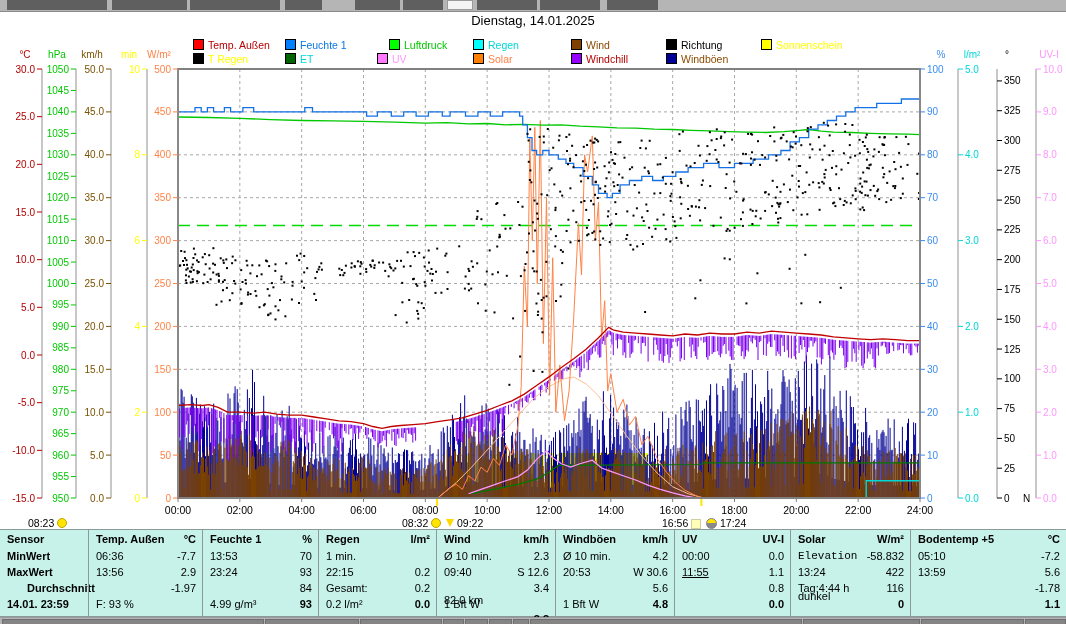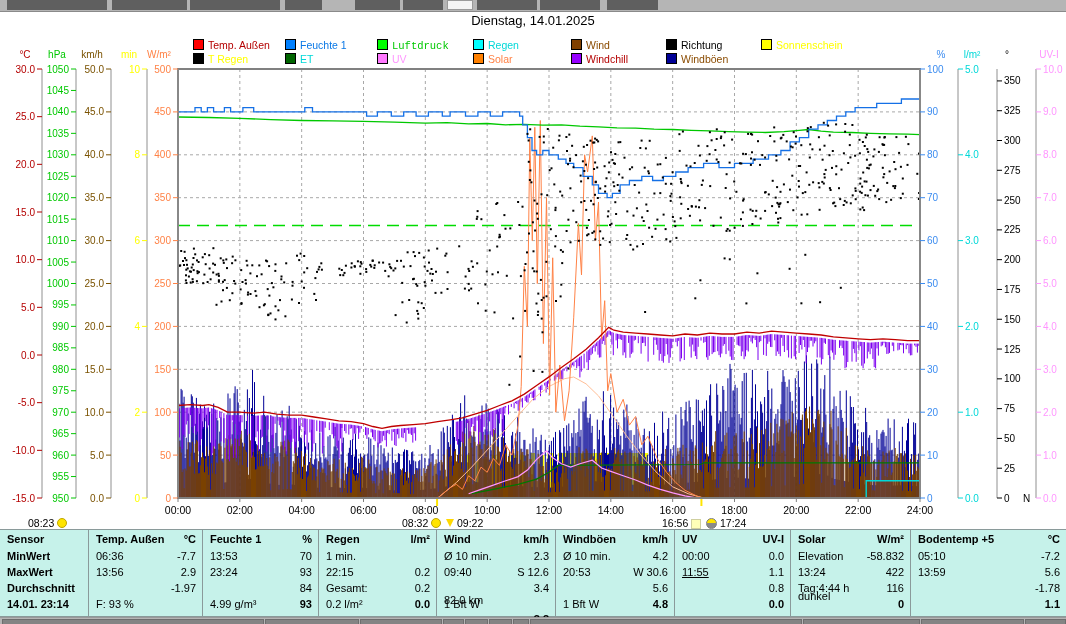--- a/index.html
+++ b/index.html
@@ -49,21 +49,21 @@
     <div class="seg" style="left: 540px; width: 60px;"></div>
     <div class="seg" style="left: 607px; width: 51px;"></div>
     <div class="seg active" style="left: 447px; width: 24px;"></div>
   </div>
 
 <div id="title" class="abs">Dienstag, 14.01.2025</div>
 
 <div id="legend" class="abs" style="left:0;top:0;width:1066px;height:70px;">
     <div class="lg-item" style="left: 193px; top: 39px;"><span class="lg-box" style="background: rgb(255, 0, 0);"></span><span style="color: rgb(180, 0, 0);">Temp. Außen</span></div>
     <div class="lg-item" style="left: 285px; top: 39px;"><span class="lg-box" style="background: rgb(0, 128, 255);"></span><span style="color: rgb(10, 120, 230);">Feuchte 1</span></div>
-    <div class="lg-item" style="left: 377px; top: 39px; font-family: Liberation Mono, monospace;"><span class="lg-box" style="background: rgb(0, 255, 0);"></span><span style="color: rgb(0, 200, 0);">Luftdruck</span></div>
+    <div class="lg-item" style="left: 389px; top: 39px;"><span class="lg-box" style="background: rgb(0, 255, 0);"></span><span style="color: rgb(0, 200, 0);">Luftdruck</span></div>
     <div class="lg-item" style="left: 473px; top: 39px;"><span class="lg-box" style="background: rgb(0, 255, 255);"></span><span style="color: rgb(0, 216, 216);">Regen</span></div>
     <div class="lg-item" style="left: 571px; top: 39px;"><span class="lg-box" style="background: rgb(128, 64, 0);"></span><span style="color: rgb(138, 75, 0);">Wind</span></div>
     <div class="lg-item" style="left: 666px; top: 39px;"><span class="lg-box" style="background: rgb(0, 0, 0);"></span><span style="color: rgb(0, 0, 0);">Richtung</span></div>
     <div class="lg-item" style="left: 761px; top: 39px;"><span class="lg-box" style="background: rgb(255, 255, 0);"></span><span style="color: rgb(255, 255, 0);">Sonnenschein</span></div>
     <div class="lg-item" style="left: 193px; top: 53px;"><span class="lg-box" style="background: rgb(0, 0, 0);"></span><span style="color: rgb(255, 255, 0);">T Regen</span></div>
     <div class="lg-item" style="left: 285px; top: 53px;"><span class="lg-box" style="background: rgb(0, 100, 0);"></span><span style="color: rgb(0, 216, 216);">ET</span></div>
     <div class="lg-item" style="left: 377px; top: 53px;"><span class="lg-box" style="background: rgb(255, 120, 255);"></span><span style="color: rgb(255, 150, 255);">UV</span></div>
     <div class="lg-item" style="left: 473px; top: 53px;"><span class="lg-box" style="background: rgb(255, 128, 0);"></span><span style="color: rgb(255, 130, 70);">Solar</span></div>
     <div class="lg-item" style="left: 571px; top: 53px;"><span class="lg-box" style="background: rgb(150, 0, 255);"></span><span style="color: rgb(180, 0, 0);">Windchill</span></div>
     <div class="lg-item" style="left: 666px; top: 53px;"><span class="lg-box" style="background: rgb(0, 0, 150);"></span><span style="color: rgb(138, 75, 0);">Windböen</span></div>
@@ -1116,22 +1116,22 @@
       <span class="mk-ic mk-sunset"></span>
       <span>17:24</span>
     </div>
   </div>
 
 <div id="table" class="abs">
     <div class="tcol" style="left: 0px; width: 88px;">
       <div class="tcell tl b" style="top: 3px;">Sensor</div>
       <div class="tcell tl b" style="top: 20px;">MinWert</div>
       <div class="tcell tl b" style="top: 36px;">MaxWert</div>
-      <div class="tcell tl b" style="top: 52px;">Durchschnitt</div>
-      <div class="tcell tl b" style="top: 68px;">14.01. 23:14</div>
+      <div class="tcell tl b" style="top: 52px; margin-left: 20px;">Durchschnitt</div>
+      <div class="tcell tl b" style="top: 68px;">14.01. 23:59</div>
     </div>
     <div class="tcol sep" style="left: 88px; width: 114px;">
       <div class="tcell tl b" style="top: 3px;">Temp. Außen</div>
       <div class="tcell tr b" style="top: 3px;">°C</div>
       <div class="tcell tl" style="top: 20px;">06:36</div>
       <div class="tcell tr" style="top: 20px;">-7.7</div>
       <div class="tcell tl" style="top: 36px;">13:56</div>
       <div class="tcell tr" style="top: 36px;">2.9</div>
       <div class="tcell tr" style="top: 52px;">-1.97</div>
       <div class="tcell tl" style="top: 68px;">F: 93 %</div>
@@ -1188,21 +1188,21 @@
       <div class="tcell tl" style="top: 20px;">00:00</div>
       <div class="tcell tr" style="top: 20px;">0.0</div>
       <div class="tcell tl" style="top: 36px; text-decoration: underline;">11:55</div>
       <div class="tcell tr" style="top: 36px;">1.1</div>
       <div class="tcell tr" style="top: 52px;">0.8</div>
       <div class="tcell tr b" style="top: 68px;">0.0</div>
     </div>
     <div class="tcol sep" style="left: 790px; width: 120px;">
       <div class="tcell tl b" style="top: 3px;">Solar</div>
       <div class="tcell tr b" style="top: 3px;">W/m²</div>
-      <div class="tcell tl" style="top: 20px;">Elevation</div>
+      <div class="tcell tl" style="top: 20px; font-family: Liberation Mono, monospace;">Elevation</div>
       <div class="tcell tr" style="top: 20px;">-58.832</div>
       <div class="tcell tl" style="top: 36px;">13:24</div>
       <div class="tcell tr" style="top: 36px;">422</div>
       <div class="tcell tl" style="top: 52px;">Tag:4:44 h</div>
       <div class="tcell tr" style="top: 52px;">116</div>
       <div class="tcell tl" style="top: 60px;">dunkel</div>
       <div class="tcell tr b" style="top: 68px;">0</div>
     </div>
     <div class="tcol sep" style="left: 910px; width: 156px;">
       <div class="tcell tl b" style="top: 3px;">Bodentemp +5</div>

